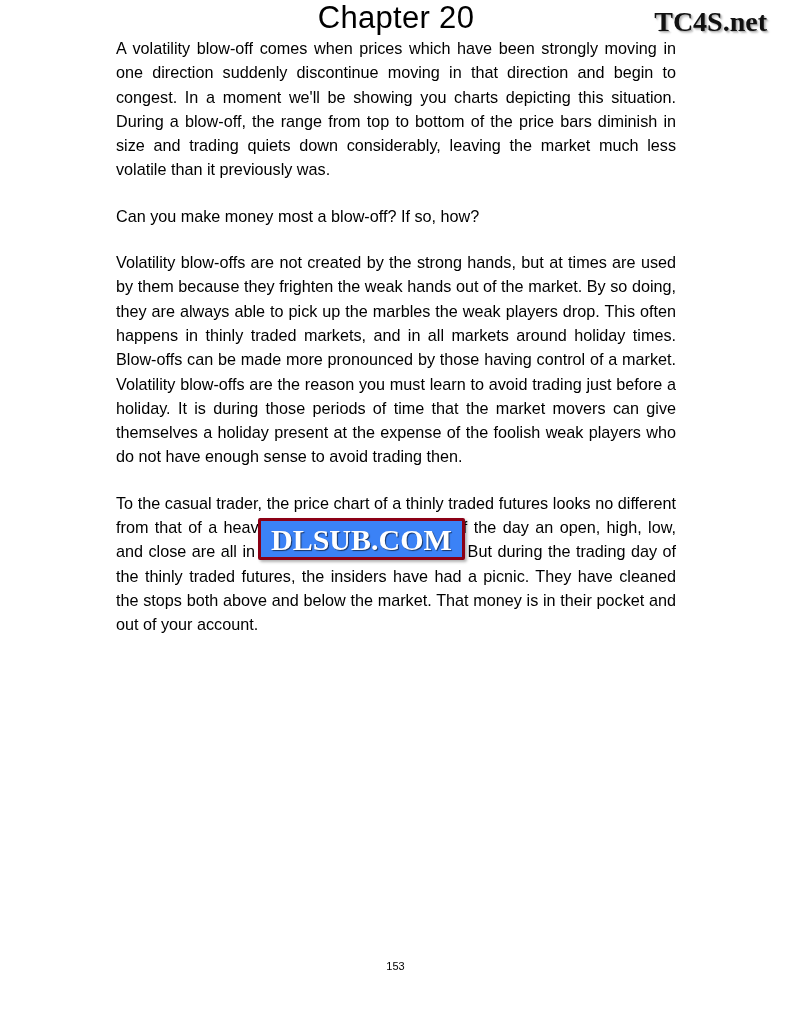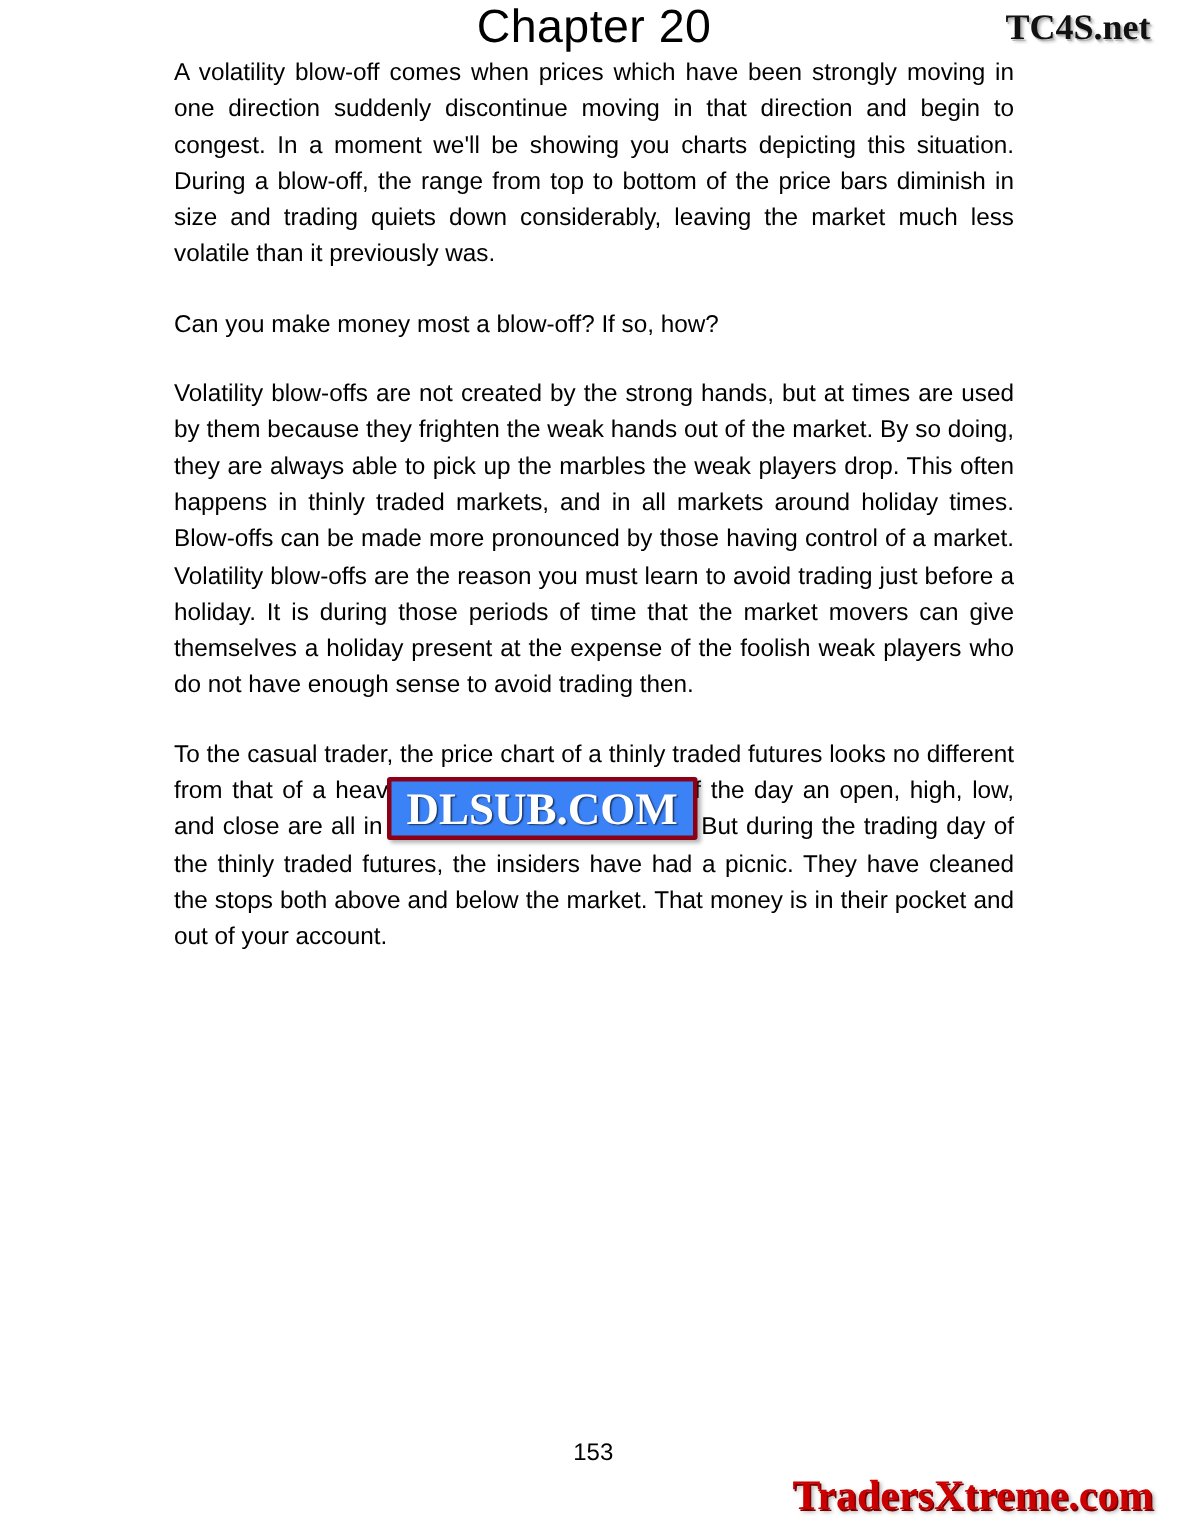--- a/index.html
+++ b/index.html
@@ -24,21 +24,21 @@
     background: #ffffff;
   }
 
   
   .tc4s-watermark {
     position: absolute;
     right: 24px;
     top: 6px;
     font-family: "Liberation Serif", serif;
     font-weight: bold;
-    font-size: 24px;
+    font-size: 28px;
     color: #111111;
     letter-spacing: 0px;
     text-shadow: 1px 1px 0 #b8b8b8, 2px 2px 2px rgba(0,0,0,0.25);
     white-space: nowrap;
   }
 
   
   .txt-watermark {
     position: absolute;
     right: 22px;
@@ -109,21 +109,21 @@
   p.body-text.no-justify {
     text-align: left;
   }
 
   .page-number {
     position: absolute;
     left: 0;
     right: 0;
     top: 960px;
     text-align: center;
-    font-size: 16px;
+    font-size: 11px;
   }
 </style>
 </head>
 <body>
 
 <div class="page">
 
   <div class="tc4s-watermark">TC4S.net</div>
 
   <div class="content">
@@ -140,15 +140,14 @@
 
 
     <p class="body-text">To the casual trader, the price chart of a thinly traded futures looks no different from that of a heavily traded one.  At the end of the day an open, high, low, and close are all in place regardless of liquidity.  But during the trading day of the thinly traded futures, the insiders have had a picnic.  They have cleaned the stops both above and below the market.  That money is in their pocket and out of your account.</p>
 
   </div>
 
   <div class="dlsub-stamp">DLSUB.COM</div>
 
   <div class="page-number">153</div>
 
-  <div class="txt-watermark">TradersXtreme.com</div>
 
 </div>
 
 </body></html>

